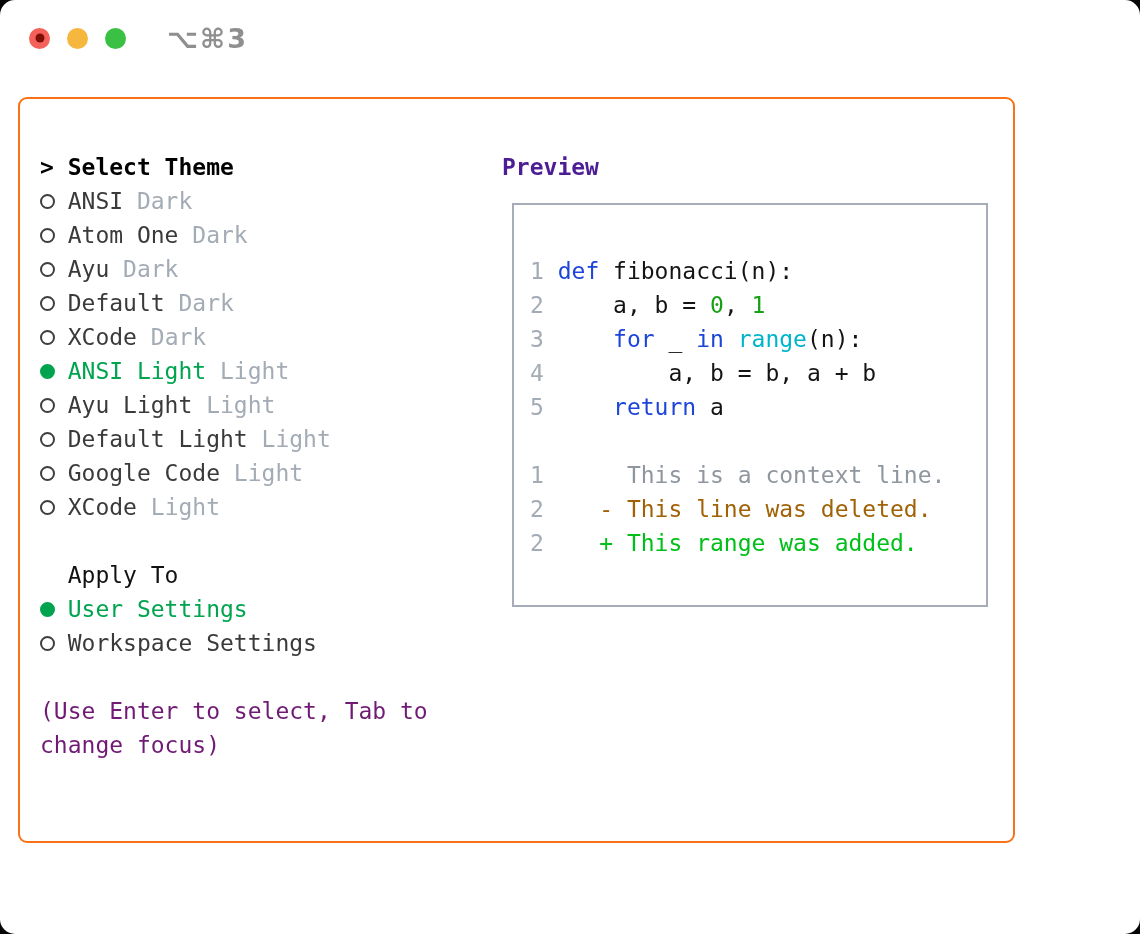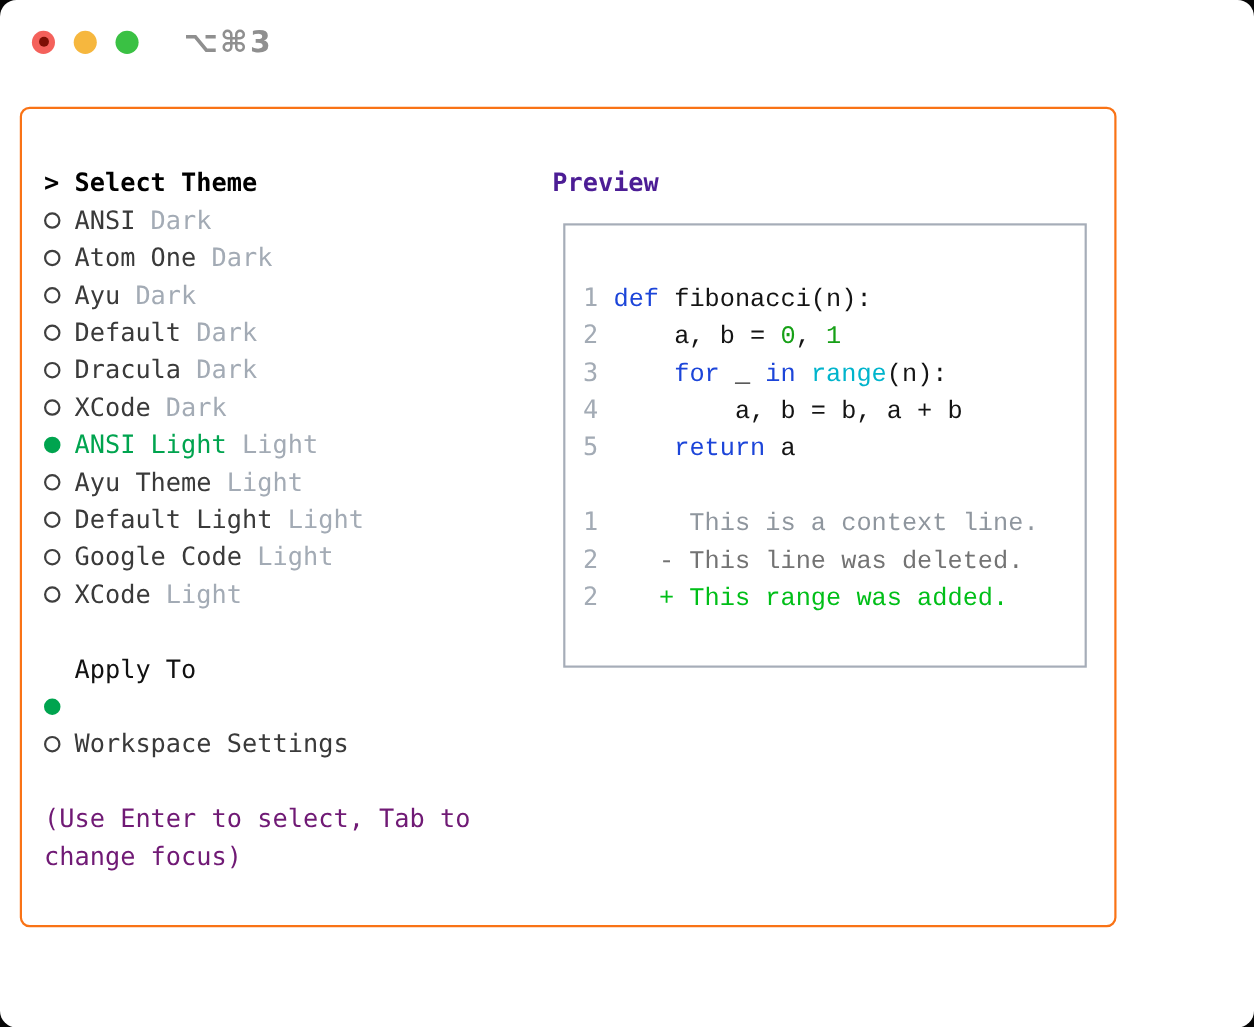--- a/index.html
+++ b/index.html
@@ -63,26 +63,26 @@
   }
   .code-box{
     margin-left:10px;margin-top:19px;
     width:476px;height:404px;box-sizing:border-box;
     border:2px solid #a6adb8;
     padding:49px 0 0 16px;
     background:#fff;
   }
   .cline{height:34px;line-height:34px;font-size:23px;white-space:pre;}
   .ln{display:inline-block;width:2ch;color:#a3abb5;}
-  .tok{white-space:pre;color:#141414;font-family:Liberation Mono, monospace;}
+  .tok{white-space:pre;color:#141414;}
   .tok.kw{color:#1c45d9;}
   .tok.num{color:#16a016;}
   .tok.builtin{color:#00b4cc;}
   .tok.ctx{color:#8f969e;}
-  .tok.del{color:#737373;}
+  .tok.del{color:#a16207;}
   .tok.add{color:#00bf18;}
 </style>
 </head>
 <body>
 
 <div class="window">
 
   <div class="titlebar">
     <span class="dot red"></span>
     <span class="dot yellow"></span>
@@ -104,48 +104,45 @@
       <div class="row theme-option">
         <span class="bullet"><i class="circle"></i></span><span class="item-name">Atom One</span><span class="item-variant">Dark</span>
       </div>
       <div class="row theme-option">
         <span class="bullet"><i class="circle"></i></span><span class="item-name">Ayu</span><span class="item-variant">Dark</span>
       </div>
       <div class="row theme-option">
         <span class="bullet"><i class="circle"></i></span><span class="item-name">Default</span><span class="item-variant">Dark</span>
       </div>
       <div class="row theme-option">
-        <span class="bullet"><i class="circle"></i></span><span class="item-name">Dracula</span><span class="item-variant">Dark</span>
-      </div>
-      <div class="row theme-option">
         <span class="bullet"><i class="circle"></i></span><span class="item-name">XCode</span><span class="item-variant">Dark</span>
       </div>
       <div class="row theme-option selected">
         <span class="bullet"><i class="circle"></i></span><span class="item-name">ANSI Light</span><span class="item-variant">Light</span>
       </div>
       <div class="row theme-option">
-        <span class="bullet"><i class="circle"></i></span><span class="item-name">Ayu Theme</span><span class="item-variant">Light</span>
+        <span class="bullet"><i class="circle"></i></span><span class="item-name">Ayu Light</span><span class="item-variant">Light</span>
       </div>
       <div class="row theme-option">
         <span class="bullet"><i class="circle"></i></span><span class="item-name">Default Light</span><span class="item-variant">Light</span>
       </div>
       <div class="row theme-option">
         <span class="bullet"><i class="circle"></i></span><span class="item-name">Google Code</span><span class="item-variant">Light</span>
       </div>
       <div class="row theme-option">
         <span class="bullet"><i class="circle"></i></span><span class="item-name">XCode</span><span class="item-variant">Light</span>
       </div>
 
       <div class="row spacer"></div>
 
       <div class="row">
         <span class="bullet"></span><span class="apply-header">Apply To</span>
       </div>
       <div class="row theme-option selected">
-        <span class="bullet"><i class="circle"></i></span>
+        <span class="bullet"><i class="circle"></i></span><span class="item-name">User Settings</span>
       </div>
       <div class="row theme-option">
         <span class="bullet"><i class="circle"></i></span><span class="item-name">Workspace Settings</span>
       </div>
 
       <div class="row spacer"></div>
 
       <div class="hint">(Use Enter to select, Tab to
 change focus)</div>
     </div>

